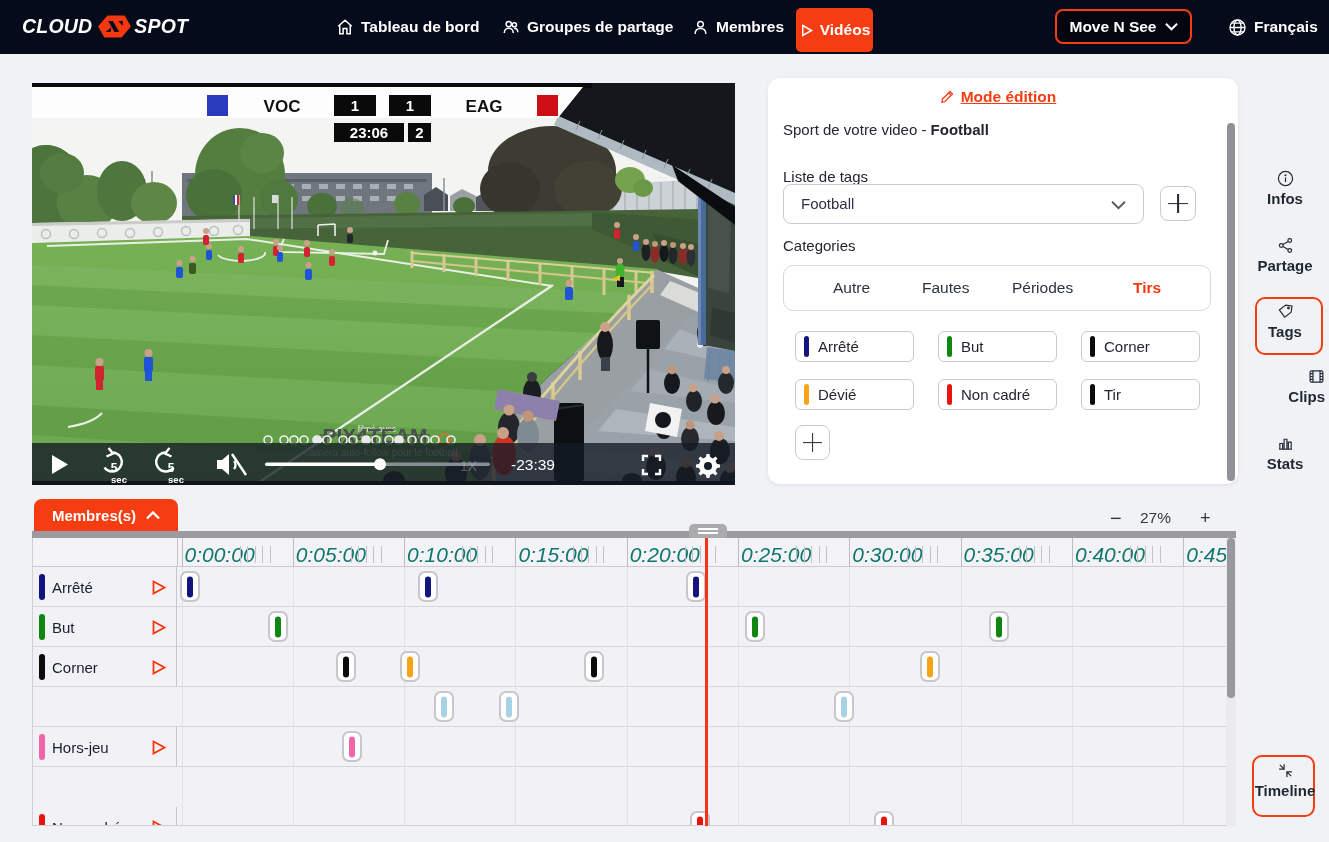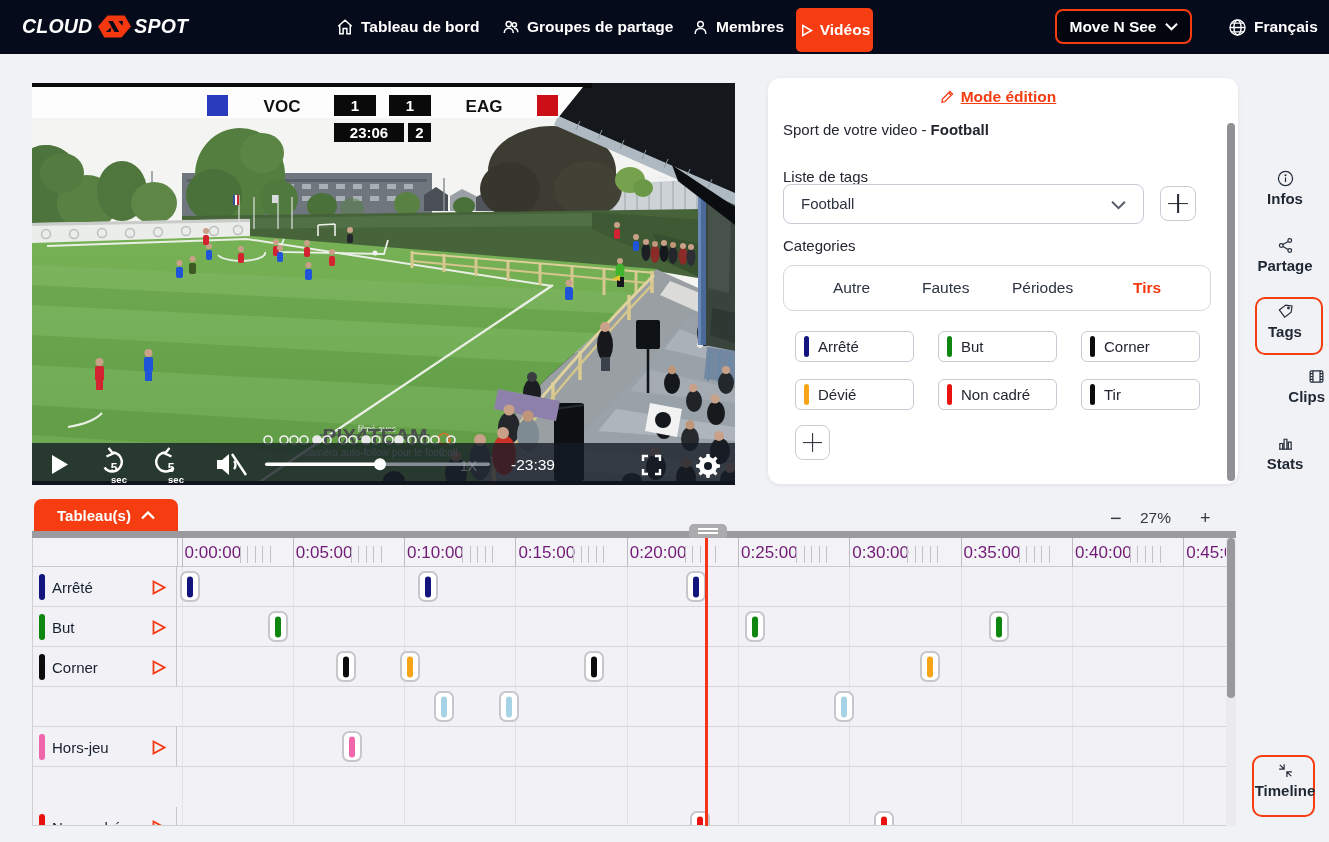--- a/index.html
+++ b/index.html
@@ -34,21 +34,21 @@
 .sbitem { position:absolute; left:1245px; width:80px; text-align:center; color:#1f2733; font-size:15px; font-weight:bold; }
 .sbbox { position:absolute; border:2px solid #f53d11; border-radius:10px; }
 
 #filtre { position:absolute; left:34px; top:499px; width:144px; height:32px; background:#f53d11; border-radius:8px 8px 0 0; color:#fff; font-weight:bold; font-size:15px; display:flex; align-items:center; justify-content:center; gap:10px; }
 #tl-topbar { position:absolute; left:32px; top:531px; width:1204px; height:7px; background:#9b9b9f; }
 #tl-handle { position:absolute; left:689px; top:524px; width:38px; height:14px; background:#ababae; border-radius:5px 5px 0 0; }
 #tl-handle:before { content:""; position:absolute; left:9px; top:4px; width:20px; height:2px; background:#fff; }
 #tl-handle:after { content:""; position:absolute; left:9px; top:8px; width:20px; height:2px; background:#fff; }
 #tl-body { position:absolute; left:32px; top:538px; width:1204px; height:288px; background:#f1f1f6; border-left:1px solid #cfcfd4; border-bottom:1px solid #cfcfd4; overflow:hidden; }
 #ruler { position:absolute; left:0; top:0; width:1204px; height:29px; background:#f3f3f7; border-bottom:1px solid #c9c9ce; }
-.tlab { position:absolute; top:5px; font-size:17px; color:#701a75; }
+.tlab { position:absolute; top:5px; font-size:21px; color:#0f766e;font-style:italic; }
 .majtick { position:absolute; top:0; width:1px; height:29px; background:#bcbcc2; }
 .bodytick { position:absolute; top:29px; width:1px; height:259px; background:#e2e2e8; }
 .mintick { position:absolute; top:8px; width:1px; height:17px; background:#c2c2c9; }
 .row { position:absolute; left:0; width:1204px; height:40px; border-bottom:1px solid #d5d5da; }
 .rowlab { position:absolute; left:0; width:144px; height:40px; border-right:1px solid #c6c6cb; display:flex; align-items:center; }
 .rowbar { width:6px; height:26px; border-radius:3px; margin-left:6px; }
 .rowname { font-size:15px; color:#16202e; margin-left:7px; flex:1; }
 .marker { position:absolute; width:20px; height:31px; background:#fff; border:2px solid #c6c6cb; border-radius:7px; top:4px; }
 .marker i { position:absolute; left:50%; top:50%; transform:translate(-50%,-50%); width:6px; height:21px; border-radius:3px; display:block; }
 #playhead { position:absolute; left:705px; top:538px; width:3px; height:288px; background:#f5321a; z-index:5; }
@@ -607,21 +607,21 @@
   <div>Stats</div>
 </div>
 <div class="sbitem" style="top:762px;">
   <svg width="17" height="17" viewBox="0 0 24 24" fill="none" stroke="#232c3a" stroke-width="1.7">
       <path d="M10 3 L10 10 L3 10 M10 10 L4 4 M14 21 L14 14 L21 14 M14 14 L20 20"></path>
     </svg>
   <div>Timeline</div>
 </div>
 
 <div id="filtre">
-    <span>Tableau(s)</span>
+    <span>Membres(s)</span>
   <svg width="14" height="9" viewBox="0 0 14 9" fill="none" stroke="#fff" stroke-width="2.4">
       <path d="M1 7.5 L7 1.5 L13 7.5"></path>
     </svg>
 </div>
 <div id="zoomctl">
   <span style="position:absolute; left:10px; top:0px; font-size:20px;">−</span>
   <span style="position:absolute; left:40px; top:2px; font-size:15.5px;">27%</span>
   <span style="position:absolute; left:100px; top:1px; font-size:18px;">+</span>
 </div>
 <div id="tl-topbar"></div>

